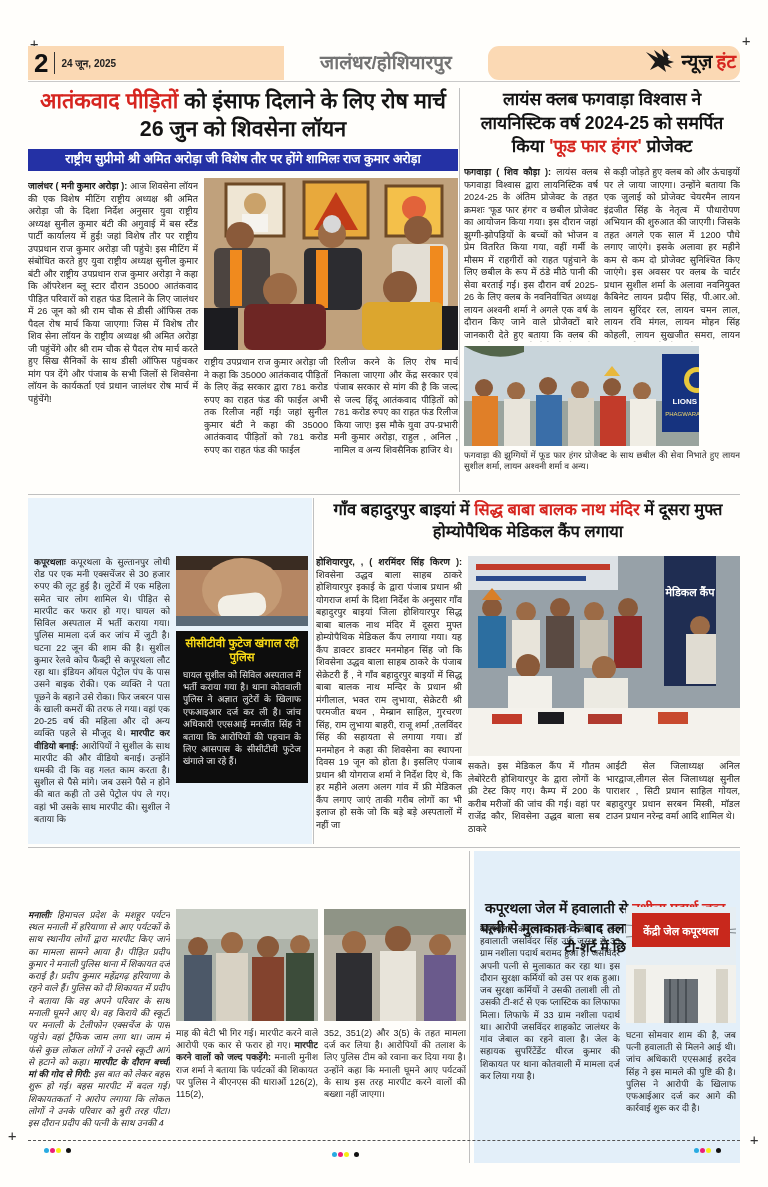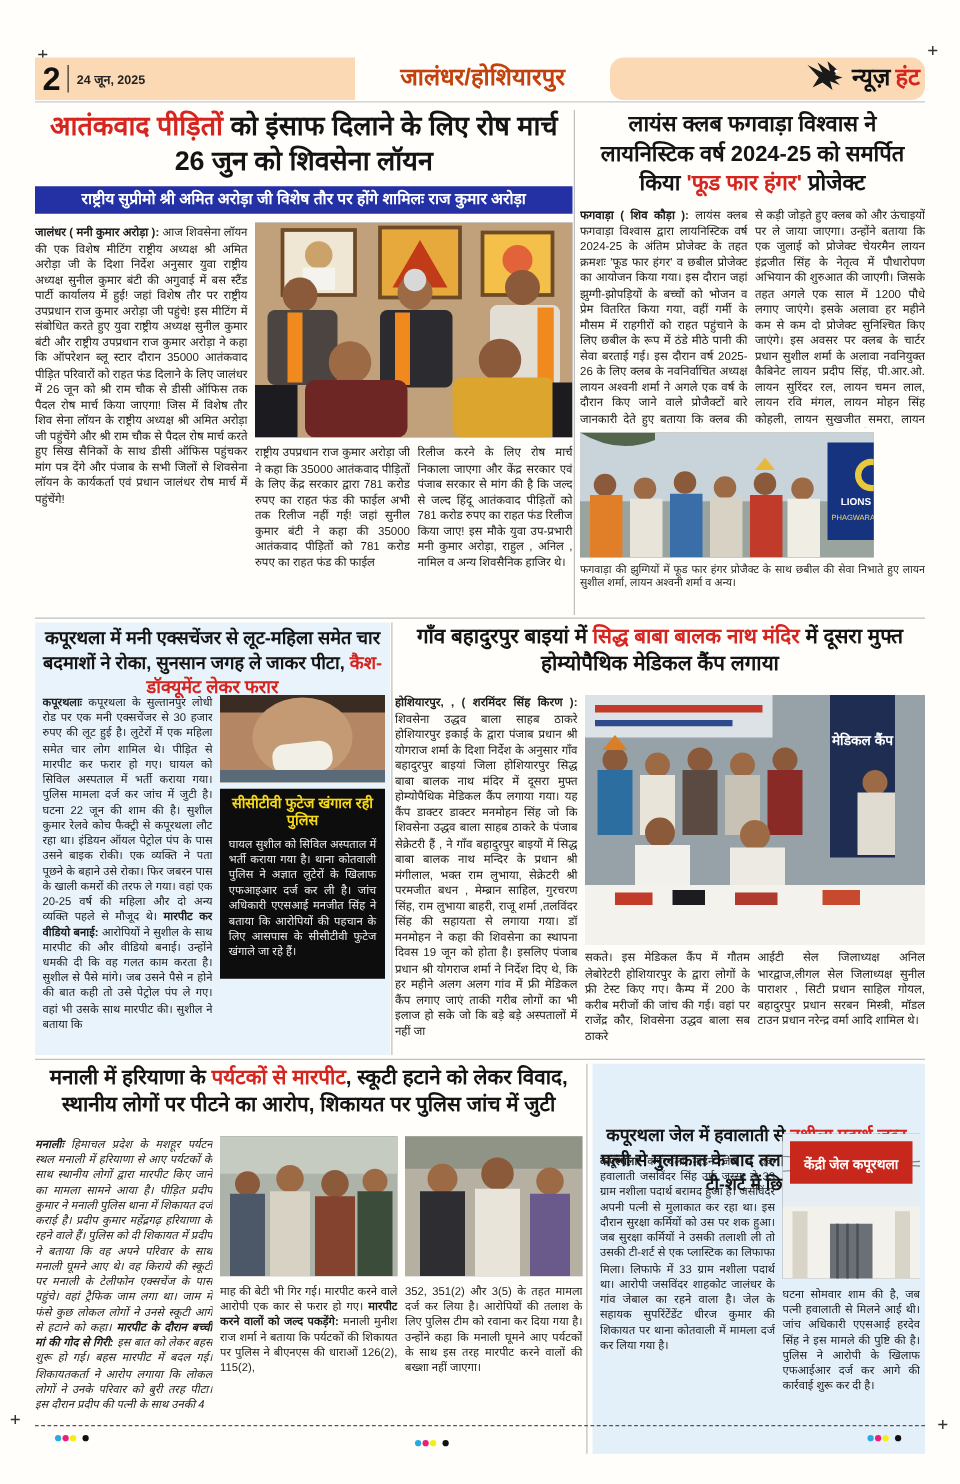--- a/index.html
+++ b/index.html
@@ -6,21 +6,21 @@
   .page{position:relative;width:768px;height:1187px;background:#fffefb;overflow:hidden;
         font-family:"Liberation Sans","DejaVu Sans",sans-serif;}
   .abs{position:absolute;}
   
   .peach{background:#fbd9b4;}
   .hdr-left{left:28px;top:46px;width:256px;height:34px;display:flex;align-items:center;gap:6px;padding-left:6px;box-sizing:border-box;}
   .pageno{font-size:26px;font-weight:bold;color:#111;line-height:34px;}
   .hdr-sep{width:1px;height:22px;background:#333;}
   .hdr-date{font-size:10px;font-weight:bold;color:#222;}
   .hdr-center{left:284px;top:46px;width:204px;height:34px;text-align:center;}
-  .hdr-center .t{font-size:19px;font-weight:bold;color:#c2410c;line-height:34px;}
+  .hdr-center .t{font-size:19px;font-weight:bold;color:#737373;line-height:34px;}
   .hdr-right{left:488px;top:46px;width:252px;height:34px;border-radius:11px;}
   .logo-wrap{position:absolute;right:4px;top:2px;display:flex;align-items:center;gap:4px;}
   .logo-black{font-size:19px;font-weight:bold;color:#111;}
   .logo-red{font-size:19px;font-weight:bold;color:#d6251f;}
   .hdr-rule{left:28px;top:81px;width:712px;height:1px;background:#c9c9c9;}
   
   .h1{font-weight:bold;text-align:center;color:#141414;}
   .red{color:#d6251f;}
   .bluebar{background:#2431a5;color:#ffffff;font-weight:bold;text-align:center;
            font-size:12.5px;padding:3px 2px;line-height:1.25;}
@@ -145,23 +145,20 @@
         <text x="233" y="58" font-size="8" fill="#ffffff" text-anchor="middle" font-weight="bold">LIONS CLUB</text>
         <text x="233" y="70" font-size="6" fill="#f3d96a" text-anchor="middle">PHAGWARA VISHWAS</text>
       </svg>
     </div>
     <div class="abs caption" style="left:0;top:362px;width:276px;height:36px;overflow:hidden;">फगवाड़ा की झुग्गियों में फूड फार हंगर प्रोजैक्ट के साथ छबील की सेवा निभाते हुए लायन सुशील शर्मा, लायन अश्वनी शर्मा व अन्य।</div>
   </div>
 
   <div class="abs hline" style="left:28px;top:494px;width:712px;"></div>
 
   <div class="abs blue-sec" style="left:28px;top:498px;width:284px;height:346px;">
-    <div class="h1" style="position:absolute;left:4px;top:4px;width:276px;font-size:14.5px;line-height:1.35;">
-      <span>कपूरथला में मनी एक्सचेंजर से लूट-महिला समेत चार बदमाशों ने रोका, सुनसान जगह ले जाकर पीटा, </span><span class="red">कैश-डॉक्यूमेंट लेकर फरार</span>
-    </div>
     <div class="col" style="left:6px;top:58px;width:136px;height:282px;font-size:9px;">
       <span class="lead">कपूरथलाः</span><span> कपूरथला के सुल्तानपुर लोधी रोड पर एक मनी एक्सचेंजर से 30 हजार रुपए की लूट हुई है। लुटेरों में एक महिला समेत चार लोग शामिल थे। पीड़ित से मारपीट कर फरार हो गए। घायल को सिविल अस्पताल में भर्ती कराया गया। पुलिस मामला दर्ज कर जांच में जुटी है। घटना 22 जून की शाम की है। सुशील कुमार रेलवे कोच फैक्ट्री से कपूरथला लौट रहा था। इंडियन ऑयल पेट्रोल पंप के पास उसने बाइक रोकी। एक व्यक्ति ने पता पूछने के बहाने उसे रोका। फिर जबरन पास के खाली कमरों की तरफ ले गया। वहां एक 20-25 वर्ष की महिला और दो अन्य व्यक्ति पहले से मौजूद थे।</span>
       <span class="bsub">मारपीट कर वीडियो बनाई:</span><span> आरोपियों ने सुशील के साथ मारपीट की और वीडियो बनाई। उन्होंने धमकी दी कि वह गलत काम करता है। सुशील से पैसे मांगे। जब उसने पैसे न होने की बात कही तो उसे पेट्रोल पंप ले गए। वहां भी उसके साथ मारपीट की। सुशील ने बताया कि</span>
     </div>
     <div class="abs" style="left:148px;top:58px;width:132px;height:282px;">
       <div class="photo" style="width:132px;height:70px;">
         <svg width="132" height="70" viewBox="0 0 132 70">
           <rect width="132" height="70" fill="#b58663"></rect>
           <rect x="0" y="0" width="132" height="14" fill="#3a2c22"></rect>
           <ellipse cx="66" cy="34" rx="40" ry="32" fill="#c49a74"></ellipse>
@@ -217,23 +214,20 @@
           <rect x="190" y="156" width="30" height="12" fill="#c84a2e"></rect>
       </svg>
     </div>
     <div class="col" style="left:152px;top:262px;width:132px;height:84px;">सकते। इस मेडिकल कैंप में गौतम लेबोरेटरी होशियारपुर के द्वारा लोगों के फ्री टेस्ट किए गए। कैम्प में 200 के करीब मरीजों की जांच की गई। वहां पर राजेंद्र कौर, शिवसेना उद्धव बाला सब ठाकरे</div>
     <div class="col" style="left:290px;top:262px;width:134px;height:84px;">आईटी सेल जिलाध्यक्ष अनिल भारद्वाज,लीगल सेल जिलाध्यक्ष सुनील पाराशर , सिटी प्रधान साहिल गोयल, बहादुरपुर प्रधान सरबन मिस्त्री, मॉडल टाउन प्रधान नरेन्द्र वर्मा आदि शामिल थे।</div>
   </div>
 
   <div class="abs hline" style="left:28px;top:847px;width:712px;"></div>
 
   <div class="abs" style="left:28px;top:851px;width:438px;height:312px;">
-    <div class="h1" style="font-size:16.5px;line-height:1.35;">
-      <span>मनाली में हरियाणा के </span><span class="red">पर्यटकों से मारपीट</span><span>, स्कूटी हटाने को लेकर विवाद, स्थानीय लोगों पर पीटने का आरोप, शिकायत पर पुलिस जांच में जुटी</span>
-    </div>
     <div class="col" style="left:0;top:58px;width:142px;height:254px;font-size:9px;font-style:italic;">
       <span class="lead">मनालीः</span><span> हिमाचल प्रदेश के मशहूर पर्यटन स्थल मनाली में हरियाणा से आए पर्यटकों के साथ स्थानीय लोगों द्वारा मारपीट किए जाने का मामला सामने आया है। पीड़ित प्रदीप कुमार ने मनाली पुलिस थाना में शिकायत दर्ज कराई है। प्रदीप कुमार महेंद्रगढ़ हरियाणा के रहने वाले हैं। पुलिस को दी शिकायत में प्रदीप ने बताया कि वह अपने परिवार के साथ मनाली घूमने आए थे। वह किराये की स्कूटी पर मनाली के टेलीफोन एक्सचेंज के पास पहुंचे। वहां ट्रैफिक जाम लगा था। जाम में फंसे कुछ लोकल लोगों ने उनसे स्कूटी आगे से हटाने को कहा।</span>
       <span class="bsub">मारपीट के दौरान बच्ची मां की गोद से गिरी:</span><span> इस बात को लेकर बहस शुरू हो गई। बहस मारपीट में बदल गई। शिकायतकर्ता ने आरोप लगाया कि लोकल लोगों ने उनके परिवार को बुरी तरह पीटा। इस दौरान प्रदीप की पत्नी के साथ उनकी 4</span>
     </div>
     <div class="abs" style="left:148px;top:58px;width:142px;height:254px;">
       <div class="photo" style="width:142px;height:112px;">
         <svg width="142" height="112" viewBox="0 0 142 112">
           <rect width="142" height="112" fill="#aeb3a9"></rect>
           <rect x="0" y="0" width="142" height="30" fill="#c6cbc2"></rect>
           <circle cx="22" cy="38" r="10" fill="#8a5a3a"></circle>

